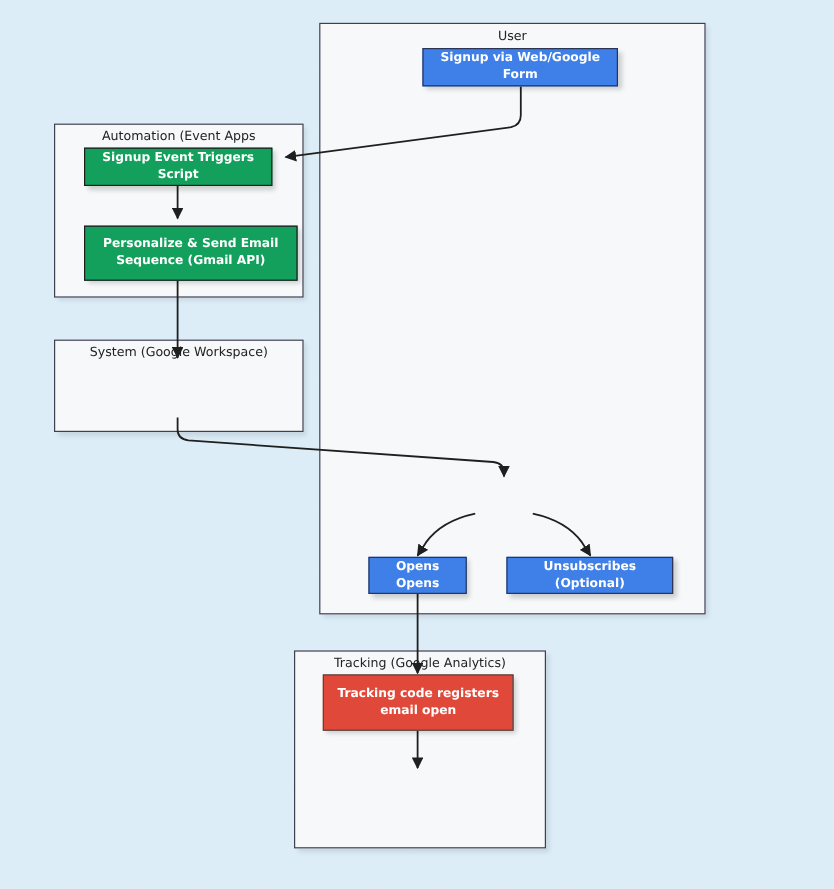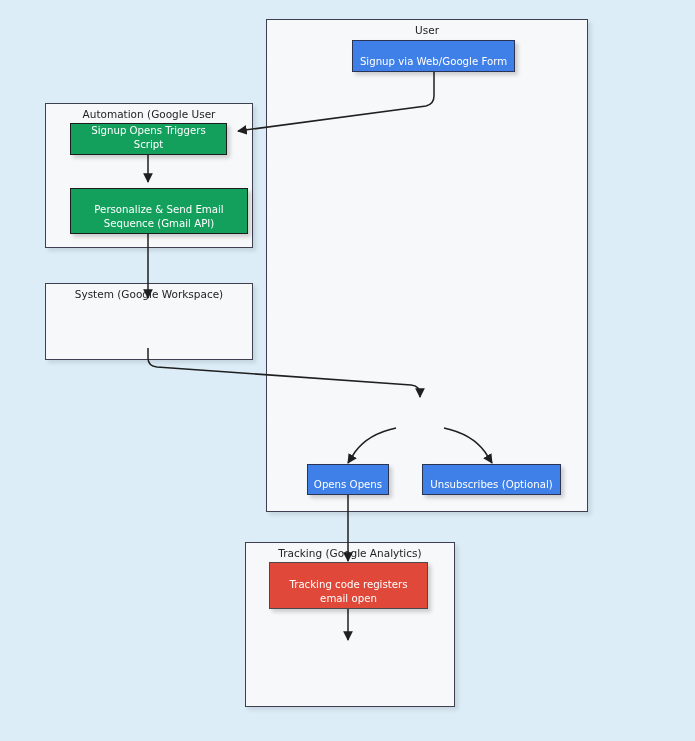--- a/index.html
+++ b/index.html
@@ -49,25 +49,25 @@
     font-size: 10.5px;
     color: #232323;
     white-space: nowrap;
     overflow: hidden;
     line-height: 13px;
   }
   .node {
     position: absolute;
     box-sizing: border-box;
     display: flex;
-    align-items: flex-end;
+    align-items: center;
     justify-content: center;
     text-align: center;
     font-size: 10.2px;
-    font-weight: normal;
+    font-weight: bold;
     line-height: 14px;
     padding: 2px 5px;
     box-shadow: 3px 3px 4px rgba(0,0,0,0.18);
     z-index: 10;
   }
   .node-blue {
     background: #3f7fe8;
     border: 1.4px solid #2b3553;
     color: #ffffff;
   }
@@ -90,21 +90,21 @@
 </head>
 <body>
 
 <div id="canvas">
 
   <div class="cluster" style="left:266px; top:19px; width:322px; height:493px;">
     <div class="cluster-label">User</div>
   </div>
 
   <div class="cluster" style="left:45px; top:103px; width:208px; height:145px;">
-    <div class="cluster-label">Automation (Google User</div>
+    <div class="cluster-label">Automation (Event Apps</div>
   </div>
 
   <div class="cluster" style="left:45px; top:283px; width:208px; height:77px;">
     <div class="cluster-label">System (Google Workspace)</div>
   </div>
 
   <div class="cluster" style="left:245px; top:542px; width:210px; height:165px;">
     <div class="cluster-label">Tracking (Google Analytics)</div>
   </div>
 
@@ -132,21 +132,21 @@
 
       <path d="M 348,609 L 348,640"></path>
     </g>
   </svg>
 
   <div class="node node-blue" style="left:352px; top:40px; width:163px; height:32px;">
     <span>Signup via Web/Google Form</span>
   </div>
 
   <div class="node node-green" style="left:70px; top:123px; width:157px; height:32px;">
-    <span>Signup Opens Triggers Script</span>
+    <span>Signup Event Triggers Script</span>
   </div>
 
   <div class="node node-green" style="left:70px; top:188px; width:178px; height:46px;">
     <span>Personalize &amp; Send Email Sequence (Gmail API)</span>
   </div>
 
 
 
   <div class="node node-blue" style="left:307px; top:464px; width:82px; height:31px;">
     <span>Opens Opens</span>

